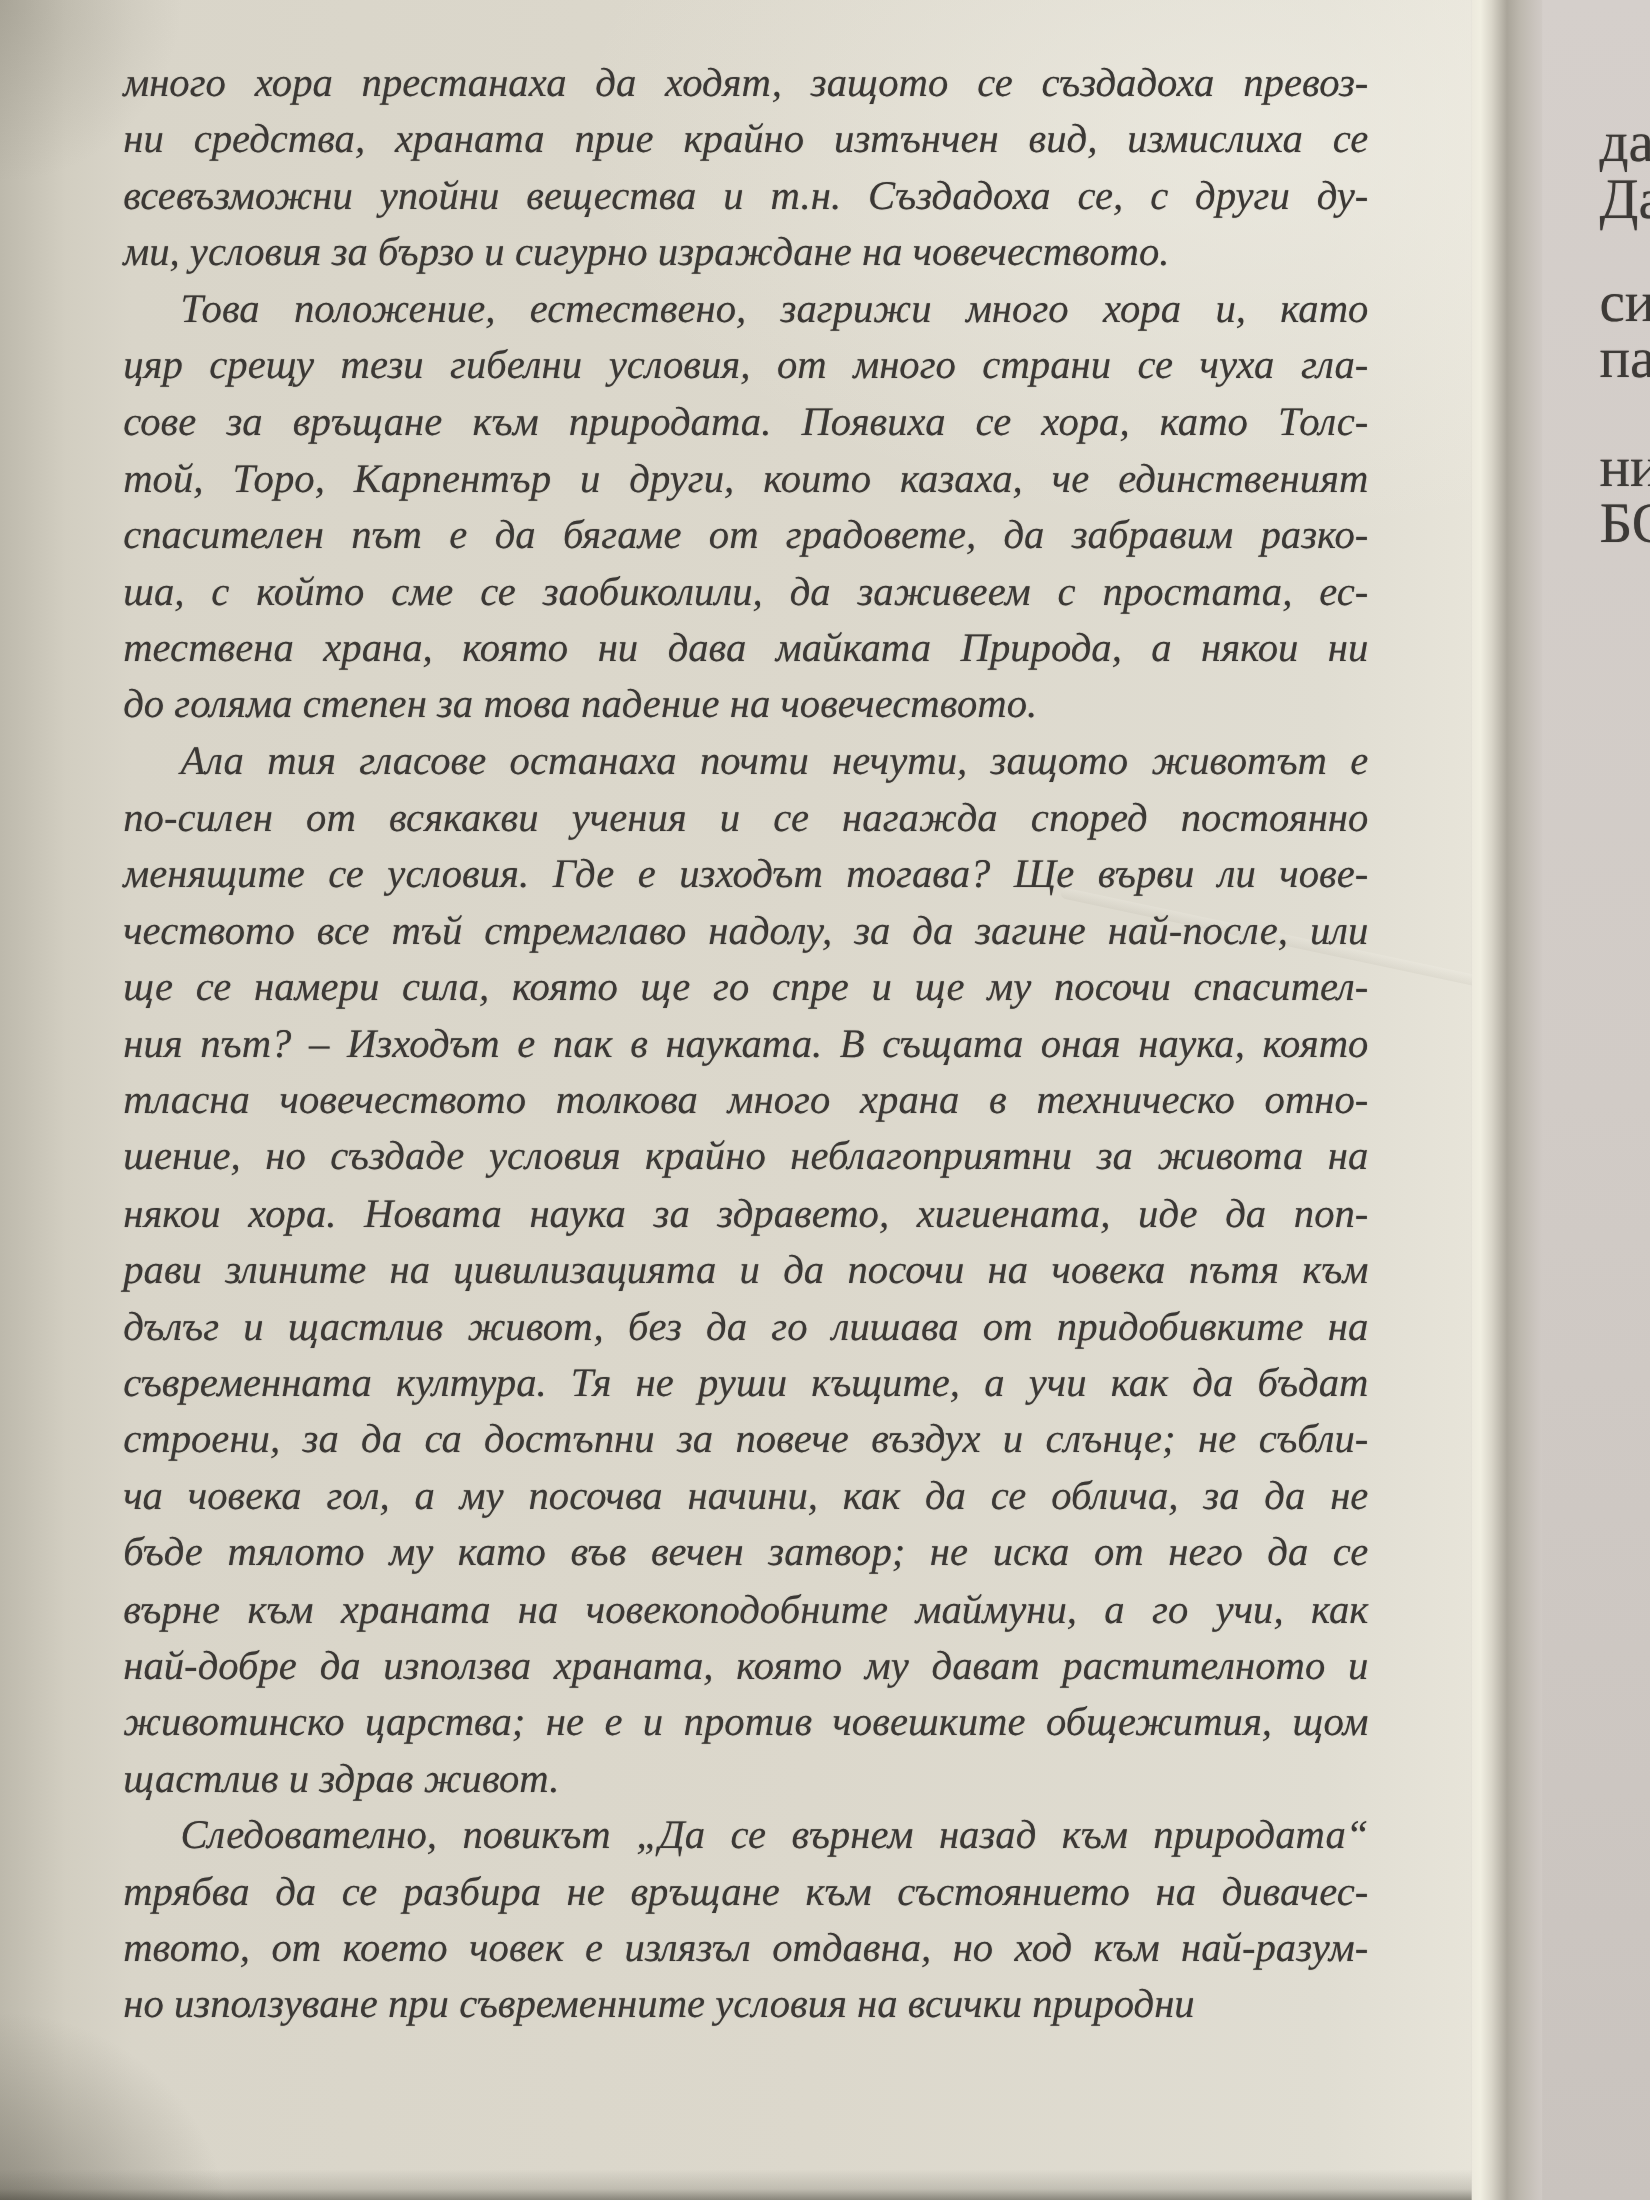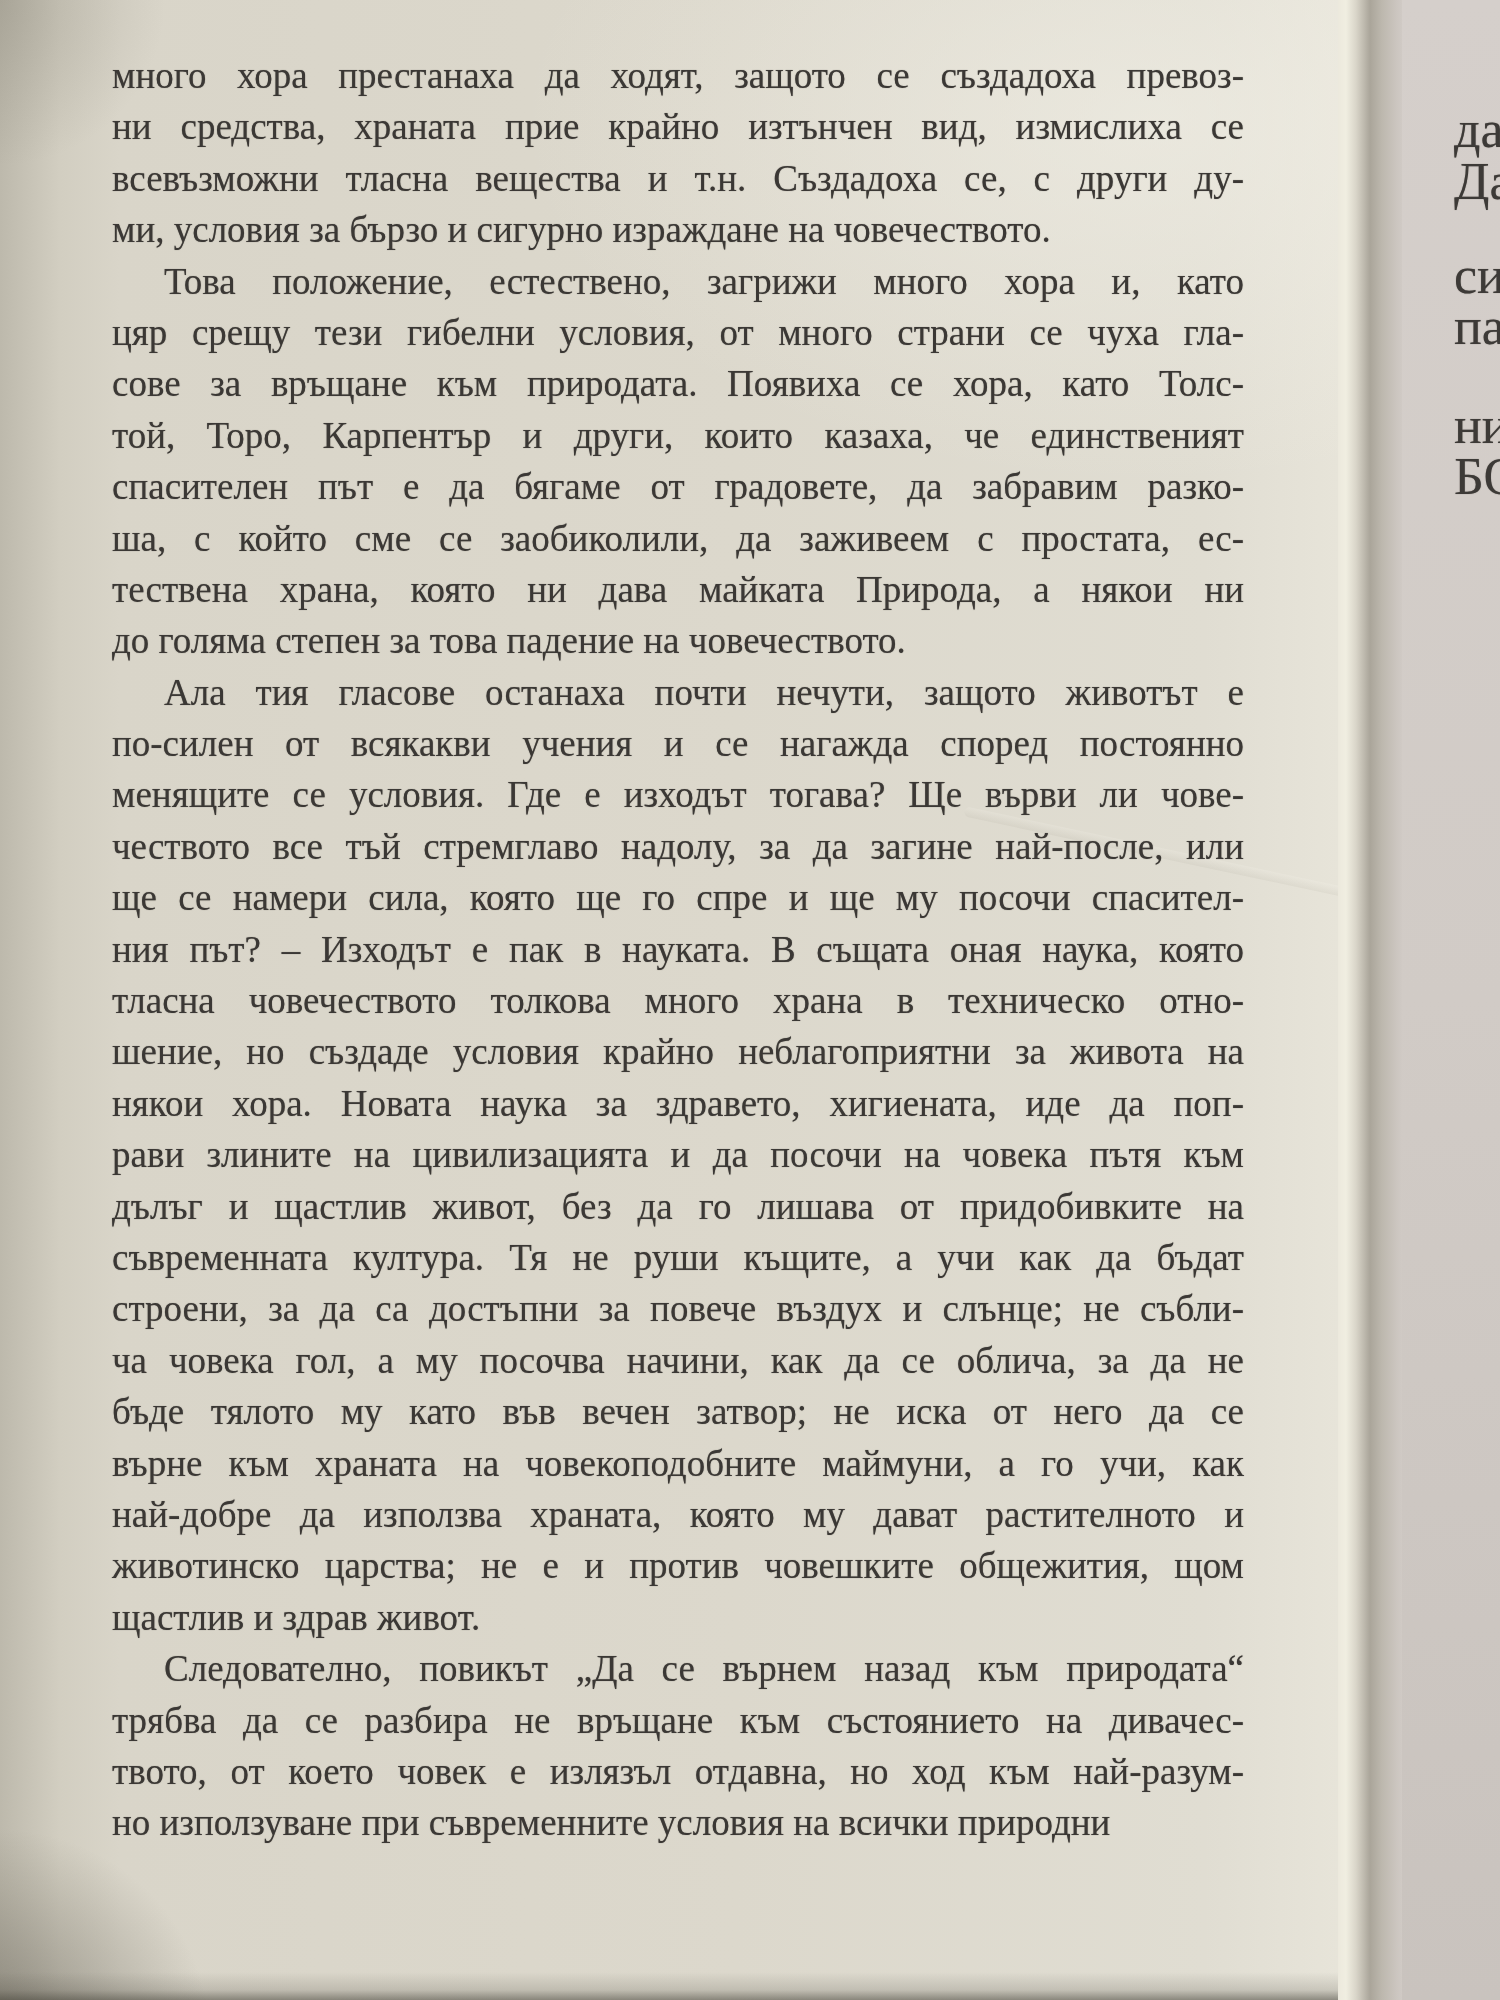--- a/index.html
+++ b/index.html
@@ -59,24 +59,24 @@
     white-space:normal;overflow:visible;
   }
   .line.last{text-align-last:left;}
   .line.indent{text-indent:52px;}
 </style>
 </head>
 <body>
 
 <div class="left-page">
   <div class="page-crease"></div>
-  <div class="text-block" style="color: rgb(59, 56, 53);">
+  <div class="text-block" style="color: rgb(59, 56, 53); font-style: italic;">
       <div class="line">много хора престанаха да ходят, защото се създадоха превоз-</div>
       <div class="line">ни средства, храната прие крайно изтънчен вид, измислиха се</div>
-      <div class="line">всевъзможни тласна вещества и т.н. Създадоха се, с други ду-</div>
+      <div class="line">всевъзможни упойни вещества и т.н. Създадоха се, с други ду-</div>
       <div class="line last">ми, условия за бързо и сигурно израждане на човечеството.</div>
       <div class="line indent">Това положение, естествено, загрижи много хора и, като</div>
       <div class="line">цяр срещу тези гибелни условия, от много страни се чуха гла-</div>
       <div class="line">сове за връщане към природата. Появиха се хора, като Толс-</div>
       <div class="line">той, Торо, Карпентър и други, които казаха, че единственият</div>
       <div class="line">спасителен път е да бягаме от градовете, да забравим разко-</div>
       <div class="line">ша, с който сме се заобиколили, да заживеем с простата, ес-</div>
       <div class="line">тествена храна, която ни дава майката Природа, а някои ни</div>
       <div class="line last">до голяма степен за това падение на човечеството.</div>
       <div class="line indent">Ала тия гласове останаха почти нечути, защото животът е</div>

